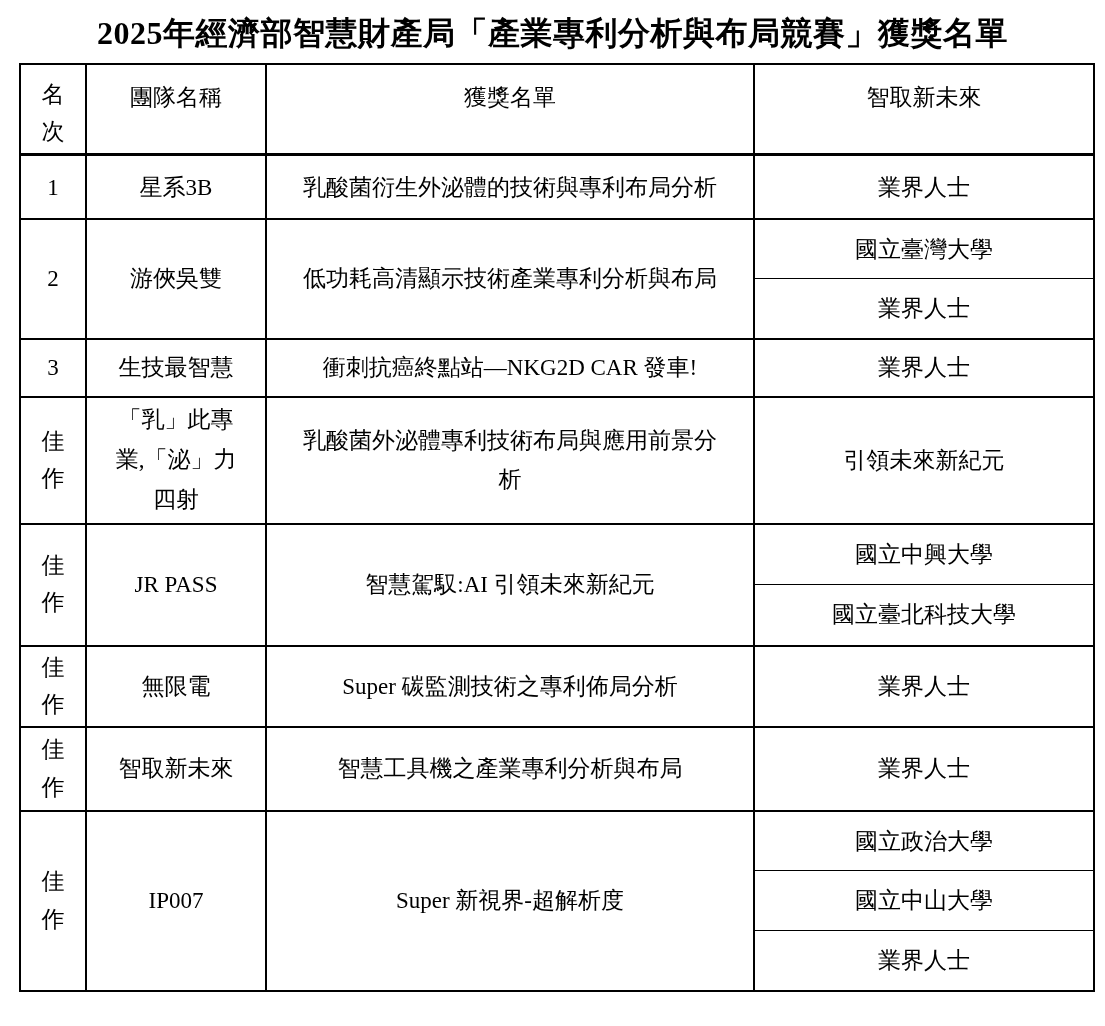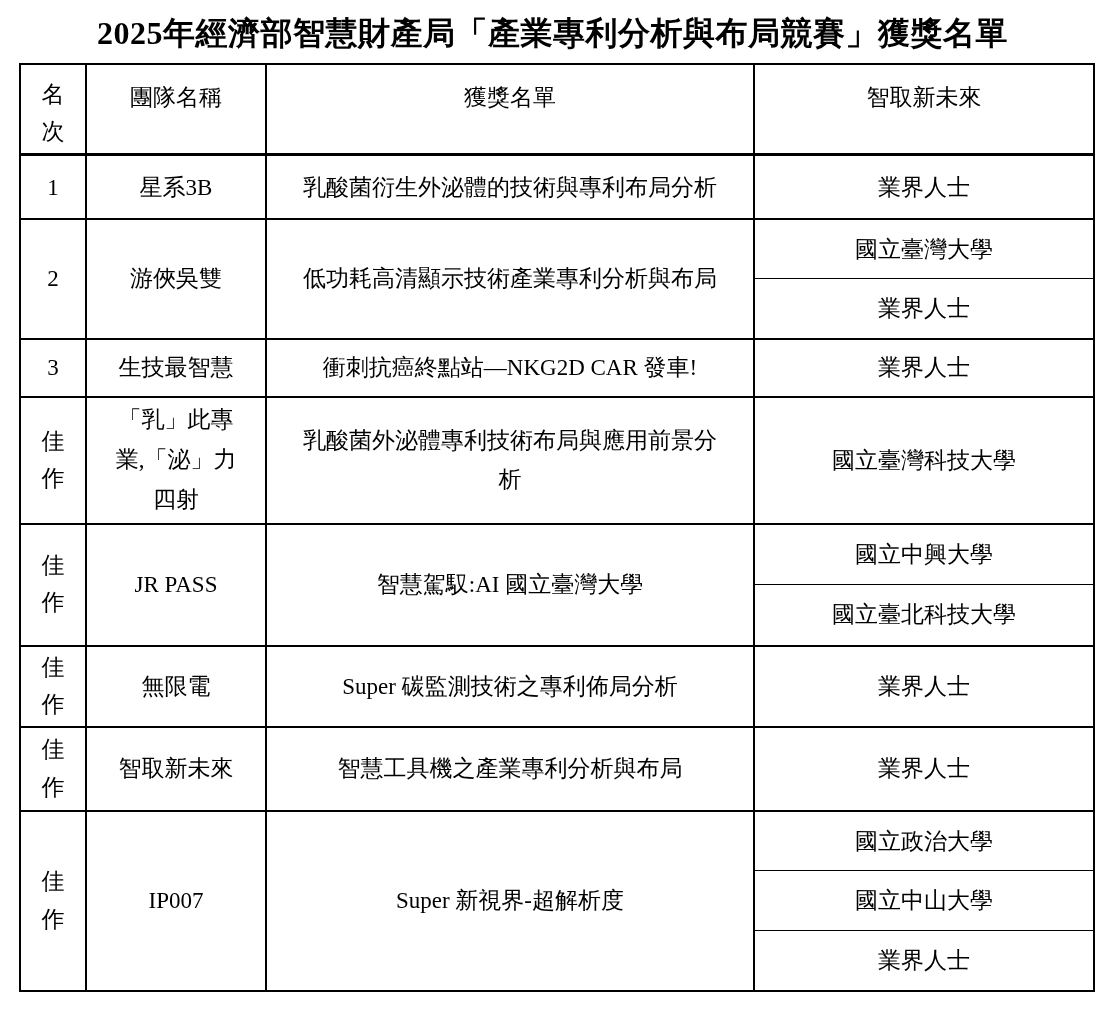--- a/index.html
+++ b/index.html
@@ -154,29 +154,29 @@
       <tr class="h125">
         <td>
           <span class="vwrap">佳作</span>
         </td>
         <td>
           <span class="teamwrap">「乳」此專業,「泌」力四射</span>
         </td>
         <td>
           <span class="topicwrap">乳酸菌外泌體專利技術布局與應用前景分析</span>
         </td>
-        <td>國立臺灣科技大學</td>
+        <td>引領未來新紀元</td>
       </tr>
 
       <tr class="h61">
         <td rowspan="2">
           <span class="vwrap">佳作</span>
         </td>
         <td rowspan="2">JR PASS</td>
-        <td rowspan="2">智慧駕馭:AI 國立臺灣大學</td>
+        <td rowspan="2">智慧駕馭:AI 引領未來新紀元</td>
         <td class="sub-b">國立中興大學</td>
       </tr>
       <tr class="h61">
         <td class="sub-t">國立臺北科技大學</td>
       </tr>
 
       <tr class="h81">
         <td>
           <span class="vwrap">佳作</span>
         </td>

